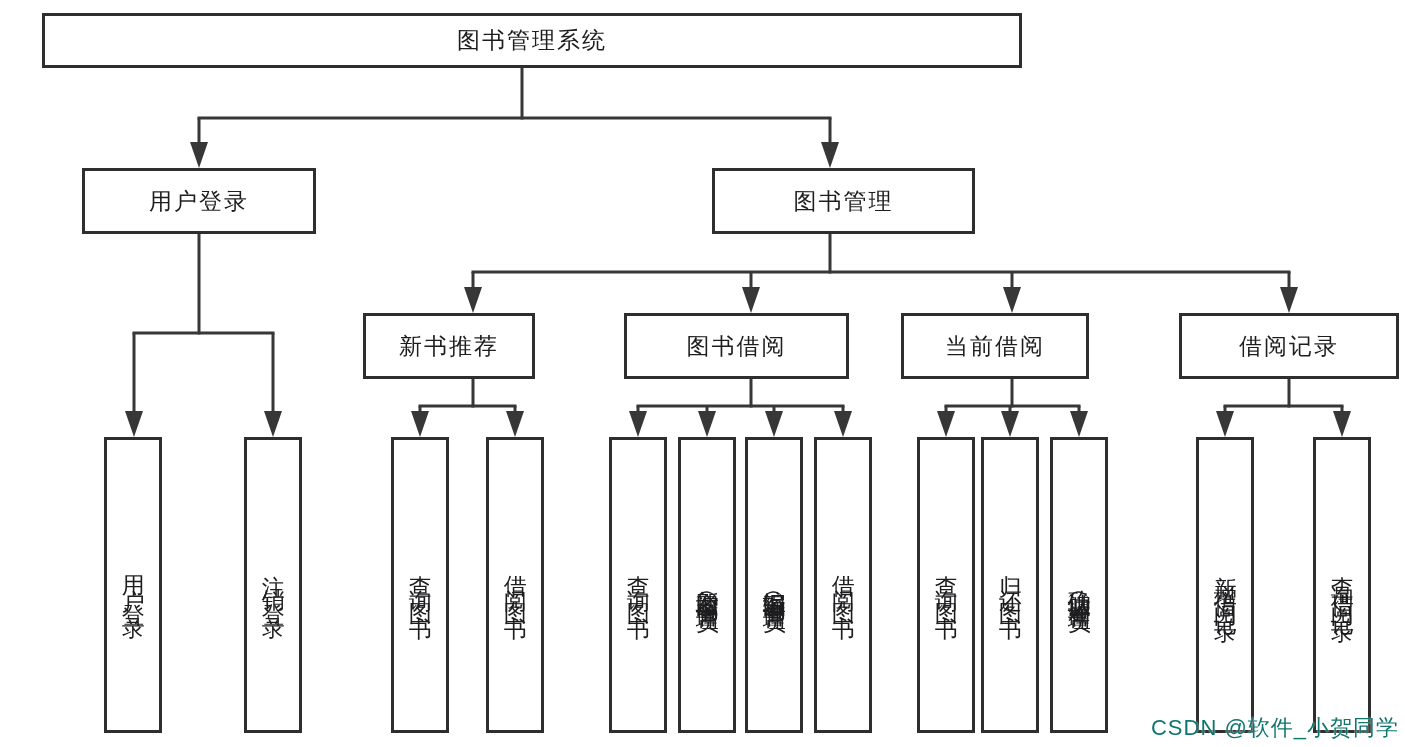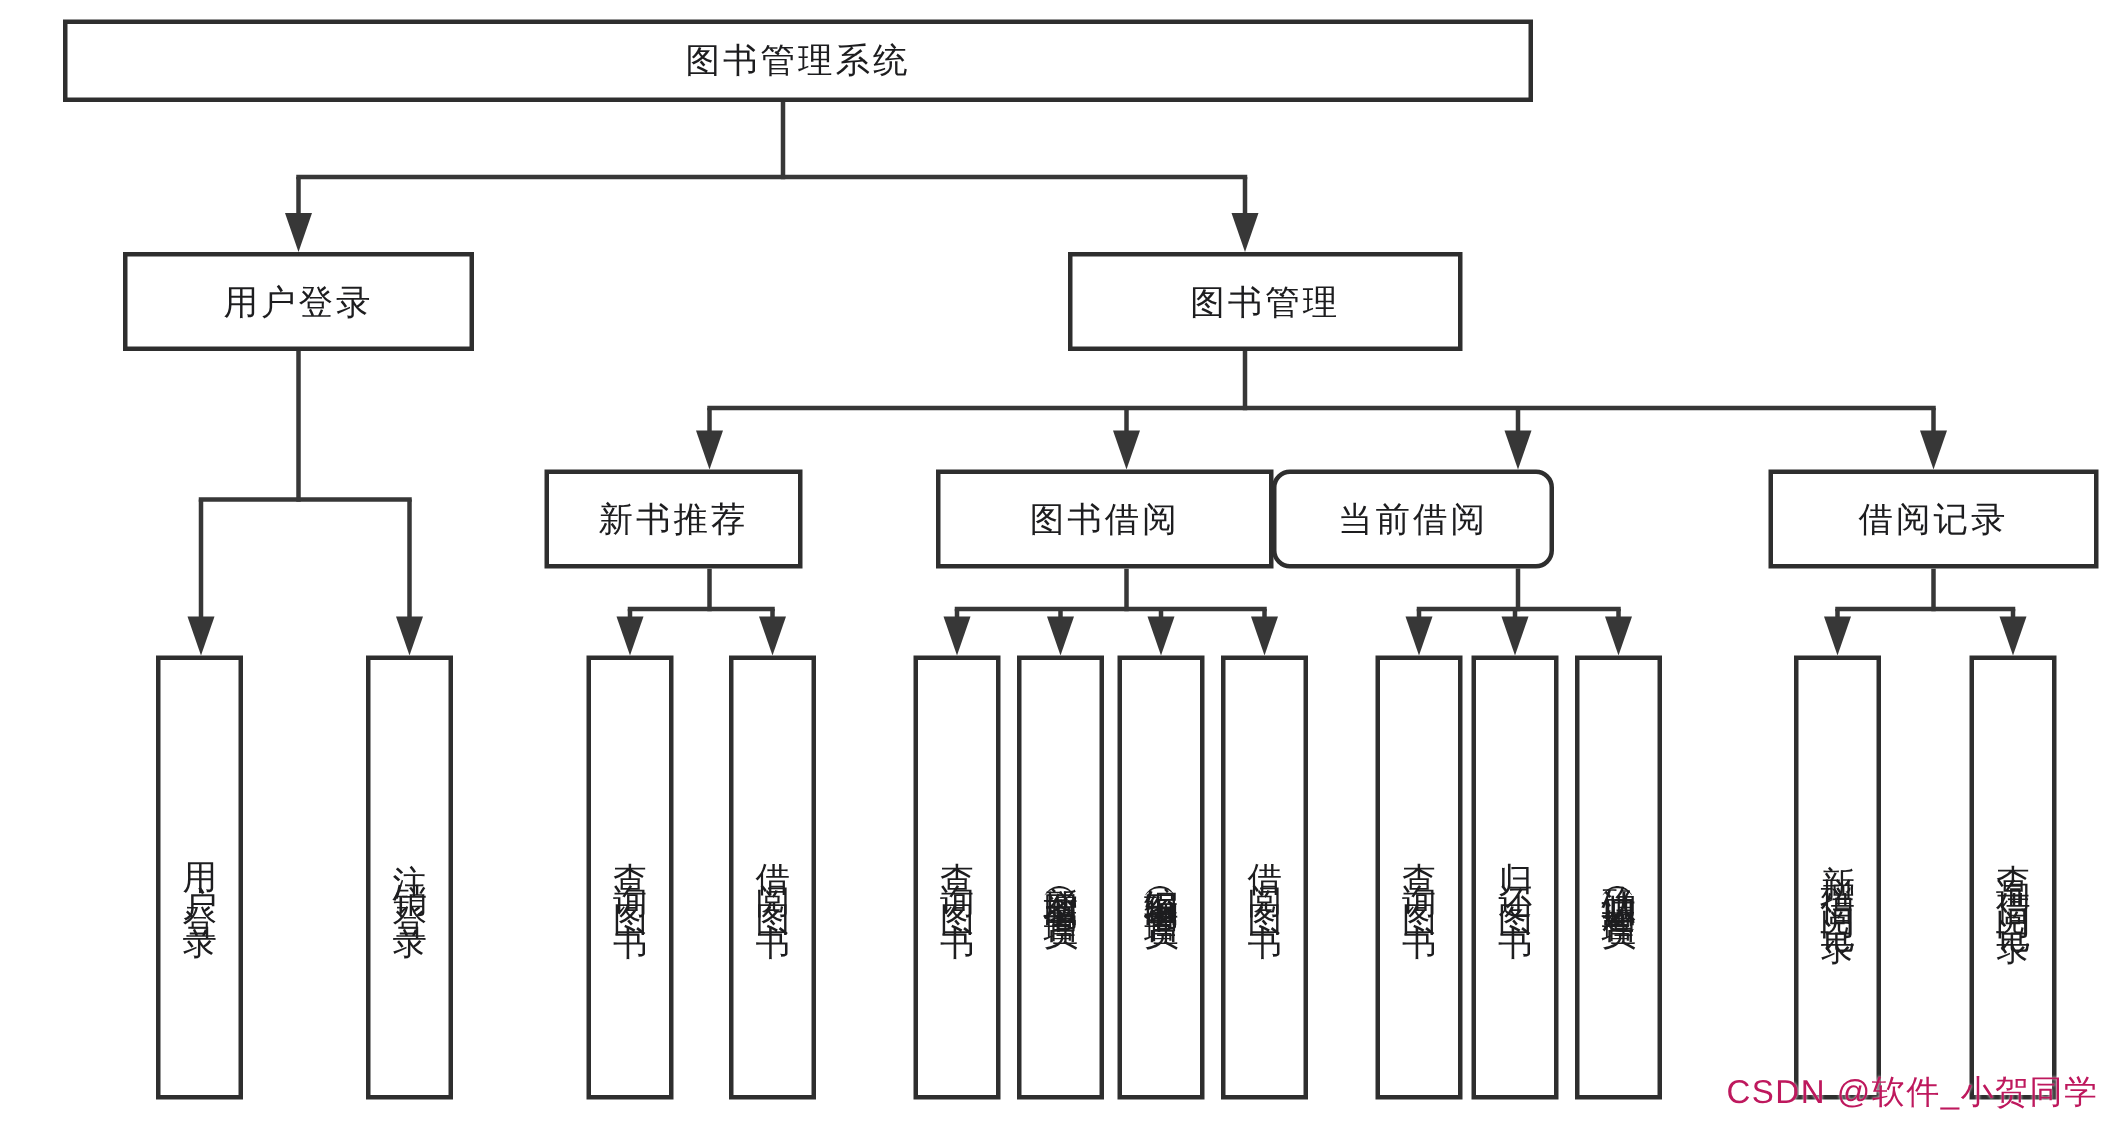--- a/index.html
+++ b/index.html
@@ -26,21 +26,21 @@
   }
   .vbox > span{
     writing-mode:vertical-rl;text-orientation:mixed;
     font-size:23px;line-height:1.1;
   }
   .ls-wide{letter-spacing:14px;}
   .ls-mid{letter-spacing:9px;}
   .ls-tight{letter-spacing:3px;}
   .watermark{
     position:absolute;z-index:3;right:6px;bottom:4px;
-    font-size:22px;color:#be185d;letter-spacing:1px;
+    font-size:22px;color:#0f766e;letter-spacing:1px;
     text-shadow:0 0 2px #ffffff;
   }
 </style>
 </head>
 <body>
 
 <div id="canvas">
 
   <svg class="wires" width="1405" height="747" viewBox="0 0 1405 747">
     <g stroke="#373737" stroke-width="3" fill="none">
@@ -108,21 +108,21 @@
     </g>
   </svg>
 
   <div class="node" style="left:21px;top:13px;width:980px;height:55px;margin-left:21px;">图书管理系统</div>
 
   <div class="node" style="left:82px;top:168px;width:234px;height:66px;">用户登录</div>
   <div class="node" style="left:712px;top:168px;width:263px;height:66px;">图书管理</div>
 
   <div class="node" style="left:363px;top:313px;width:172px;height:66px;">新书推荐</div>
   <div class="node" style="left:624px;top:313px;width:225px;height:66px;">图书借阅</div>
-  <div class="node" style="left:848px;top:313px;width:188px;height:66px;border-radius:12px;">当前借阅</div>
+  <div class="node" style="left:901px;top:313px;width:188px;height:66px;">当前借阅</div>
   <div class="node" style="left:1179px;top:313px;width:220px;height:66px;">借阅记录</div>
 
   <div class="vbox" style="left:104px;">
     <span class="ls-wide">用户登录</span>
   </div>
   <div class="vbox" style="left:244px;">
     <span class="ls-wide">注销登录</span>
   </div>
 
   <div class="vbox" style="left:391px;">

